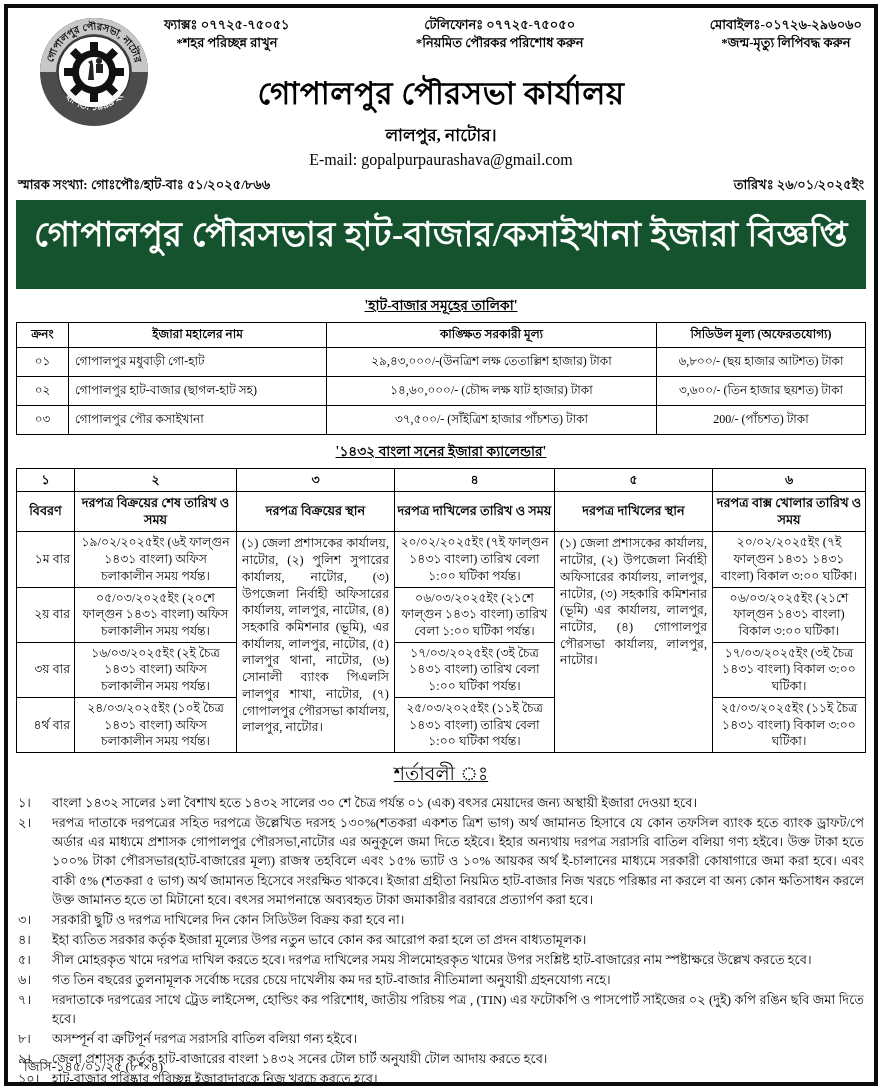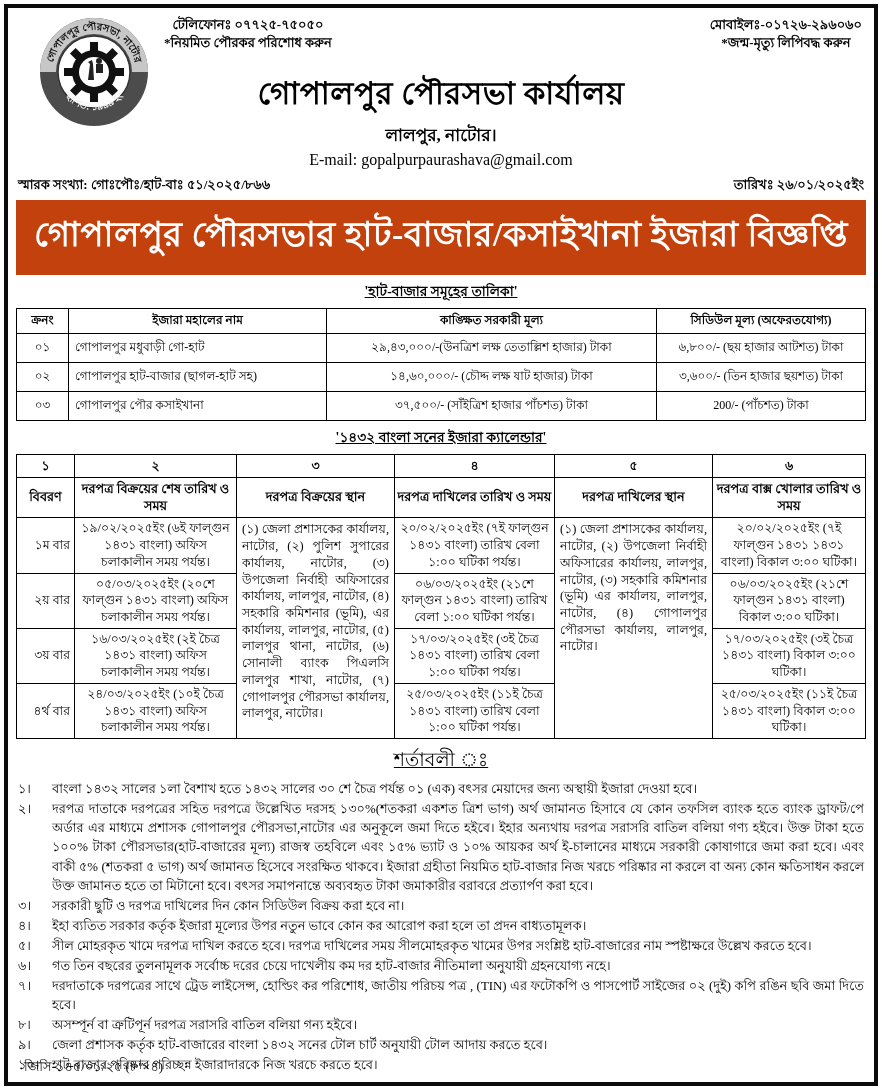--- a/index.html
+++ b/index.html
@@ -11,22 +11,22 @@
   .hdr{position:relative;min-height:158px;}
   .logo{position:absolute;left:22px;top:4px;width:112px;height:112px;}
   .contacts{display:flex;justify-content:space-between;padding:4px 4px 0 148px;font-size:13px;font-weight:bold;}
   .contact-col{text-align:center;line-height:1.35;}
   .office-title{text-align:center;font-size:31px;font-weight:bold;margin-top:18px;letter-spacing:.5px;}
   .office-addr{text-align:center;font-size:17px;font-weight:bold;margin-top:1px;}
   .office-email{text-align:center;font-size:16px;margin-top:1px;font-family:"Liberation Serif",serif;}
   .memo-row{display:flex;justify-content:space-between;font-size:13px;font-weight:bold;margin-top:6px;padding:0 2px;}
 
   
-  .banner{background:#c2410c;color:#fff;text-align:center;font-size:34px;font-weight:bold;
-          padding:8px 2px 10px 2px;margin:4px 0 0 0;letter-spacing:.5px;}
+  .banner{background:#14532d;color:#fff;text-align:center;font-size:34px;font-weight:bold;
+          padding:8px 2px 24px 2px;margin:4px 0 0 0;letter-spacing:.5px;}
 
   
   .intro{font-size:13.2px;line-height:1.5;text-align:justify;margin:8px 2px 2px 2px;}
 
   .subhead{text-align:center;font-size:13.8px;font-weight:bold;text-decoration:underline;margin:5px 0 4px 0;}
 
   
   table{border-collapse:collapse;width:100%;}
   td,th{border:1.6px solid #000;padding:2px 4px;font-size:12px;vertical-align:middle;}
   th{font-weight:bold;text-align:center;}
@@ -83,20 +83,24 @@
         <text font-size="10" font-weight="bold" fill="#101010" font-family="Liberation Serif,serif">
           <textPath href="#arcTopTxt" startOffset="50%" text-anchor="middle">গোপালপুর পৌরসভা, নাটোর</textPath>
         </text>
         <text font-size="9.5" font-weight="bold" fill="#f2f2f2" font-family="Liberation Serif,serif">
           <textPath href="#arcBotTxt" startOffset="50%" text-anchor="middle">স্থাপিত: ১৯৯৯ ইং</textPath>
         </text>
       </svg>
 
       <div class="contacts">
         <div class="contact-col">
+          <div>ফ্যাক্সঃ ০৭৭২৫-৭৫০৫১</div>
+          <div>*শহর পরিচ্ছন্ন রাখুন</div>
+        </div>
+        <div class="contact-col">
           <div>টেলিফোনঃ ০৭৭২৫-৭৫০৫০</div>
           <div>*নিয়মিত পৌরকর পরিশোধ করুন</div>
         </div>
         <div class="contact-col">
           <div>মোবাইলঃ-০১৭২৬-২৯৬০৬০</div>
           <div>*জন্ম-মৃত্যু লিপিবদ্ধ করুন</div>
         </div>
       </div>
 
       <div class="office-title">গোপালপুর পৌরসভা কার্যালয়</div>

